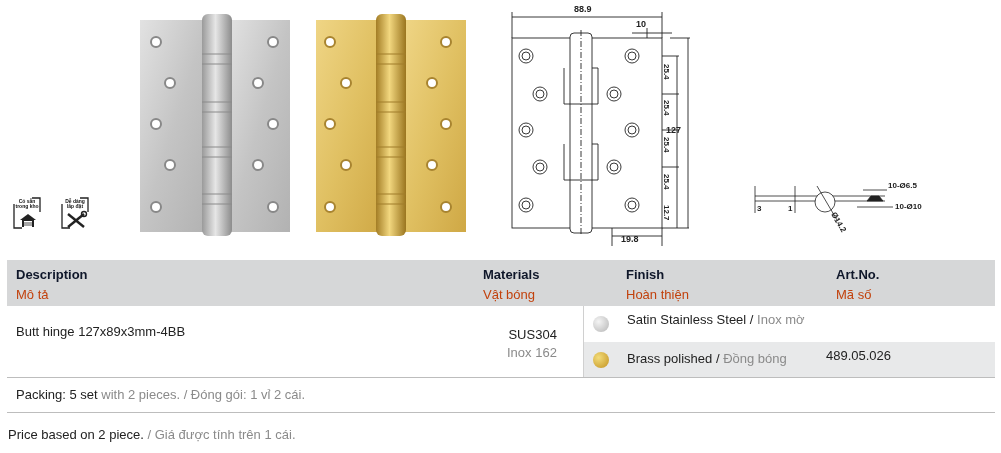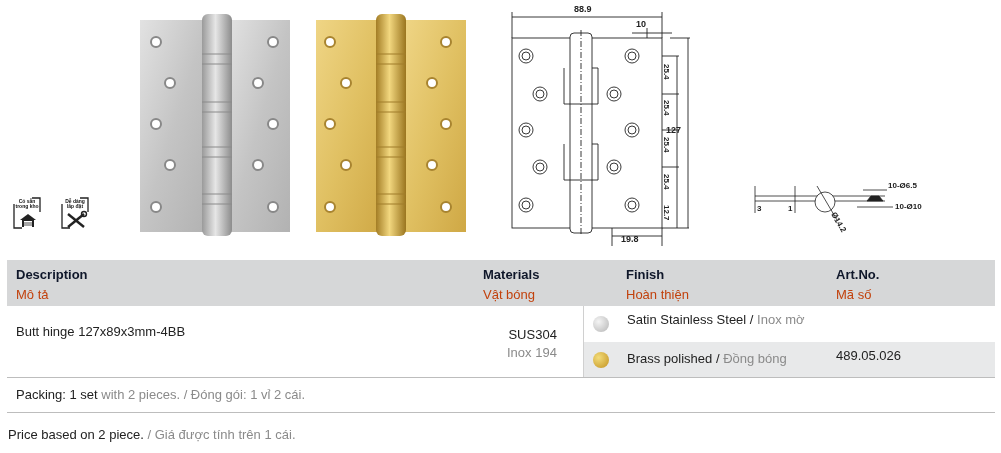--- a/index.html
+++ b/index.html
@@ -244,35 +244,35 @@
       <span>Mã số</span>
     </div>
 </div>
 
 <div class="abs t13" style="left:16px;top:323px;">
   <div class="dark">Butt hinge 127x89x3mm-4BB</div>
 </div>
 
 <div class="abs t13" style="left:507px;top:326px;text-align:right;">
   <div class="dark">SUS304</div>
-  <div class="grey">Inox 194</div>
+  <div class="grey">Inox 162</div>
 </div>
 
 <div class="row1">
   <div class="swatch" style="left:10px;top:10px;background:radial-gradient(circle at 35% 35%, #f4f4f4, #b5b5b5);"></div>
   <div class="abs t13" style="left:44px;top:5px;"><span class="dark">Satin Stainless Steel</span><span class="dark"> / </span><span class="grey">Inox mờ</span></div>
   <div class="abs t13 dark" style="left:253px;top:5px;margin-top:36px;">489.05.025</div>
 </div>
 <div class="row2">
   <div class="swatch" style="left:10px;top:10px;background:radial-gradient(circle at 35% 35%, #f3dc7a, #c29220);"></div>
   <div class="abs t13" style="left:44px;top:8px;"><span class="dark">Brass polished</span><span class="dark"> / </span><span class="grey">Đồng bóng</span></div>
-  <div class="abs t13 dark" style="left:253px;top:5px;">489.05.026</div>
+  <div class="abs t13 dark" style="left:243px;top:5px;">489.05.026</div>
 </div>
 <div class="vline"></div>
 
 <div class="hline" style="left:7px;top:377px;width:988px;"></div>
 <div class="abs t13" style="left:16px;top:386px;">
-  <span class="dark">Packing: 1 set</span><span class="grey"> with 2 pieces. / Đóng gói: 1 vỉ 2 cái.</span>
+  <span class="dark">Packing: 5 set</span><span class="grey"> with 2 pieces. / Đóng gói: 1 vỉ 2 cái.</span>
 </div>
 <div class="hline" style="left:7px;top:412px;width:988px;"></div>
 <div class="abs t13" style="left:8px;top:426px;">
   <span class="dark">Price based on 2 piece.</span><span class="grey"> / Giá được tính trên 1 cái.</span>
 </div>
 
 </body></html>

